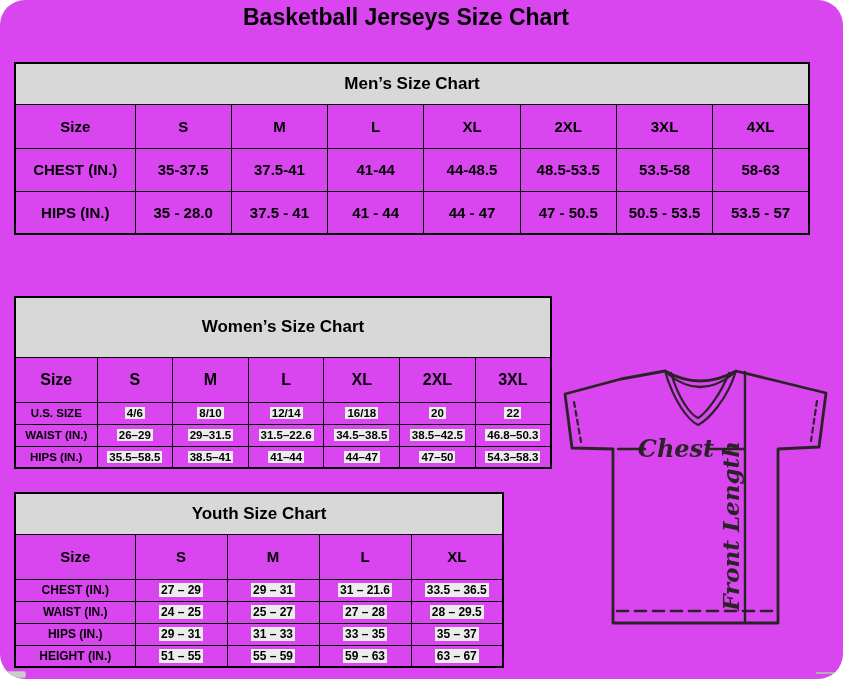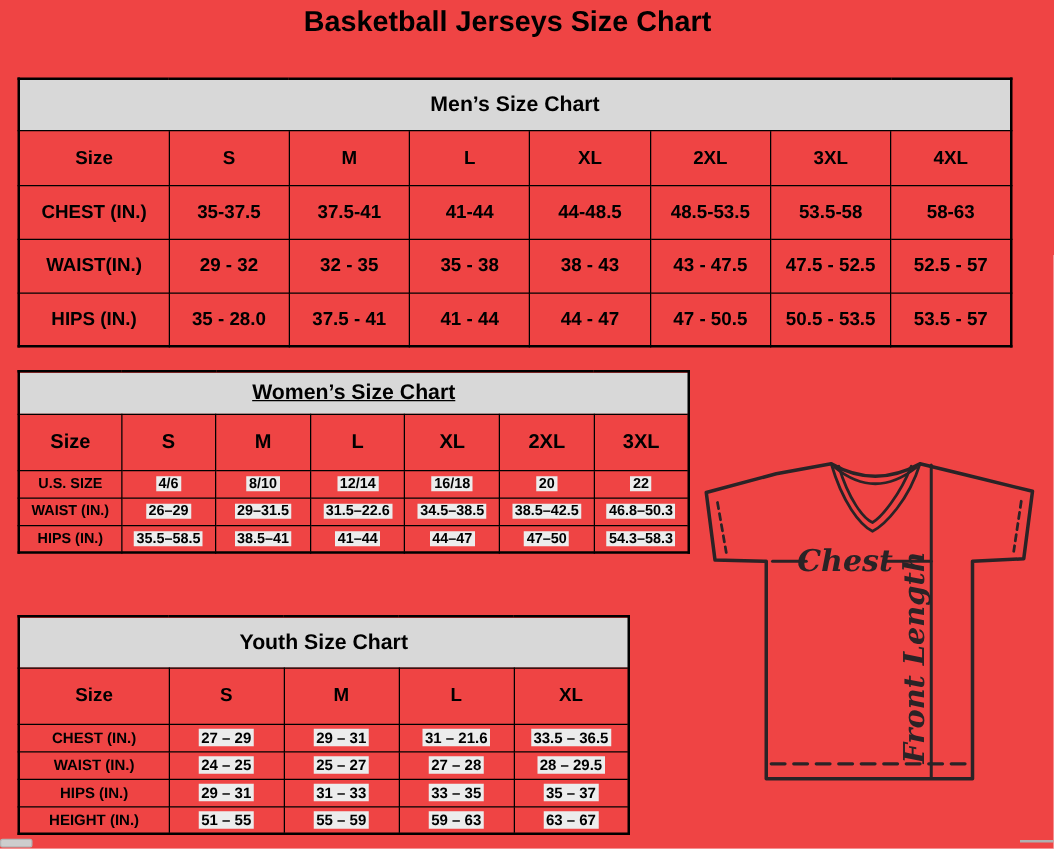--- a/index.html
+++ b/index.html
@@ -1,19 +1,19 @@
 <!DOCTYPE html>
 <html><head>
 <meta charset="utf-8">
 <title>Basketball Jerseys Size Chart</title>
 <style>
   * { box-sizing: border-box; }
   html,body { margin:0; padding:0; background:#fff; }
   body { font-family:"Liberation Sans", sans-serif; }
-  #page { position:relative; width:843px; height:679px; background:#ef4444; overflow:hidden; }
+  #page { position:relative; width:843px; height:679px; background:#d946ef; overflow:hidden;border-radius:25px; }
 
   .page-title {
     position:absolute; top:4px; left:0; width:812px; margin:0;
     text-align:center; font-size:23px; font-weight:bold; color:#000;
   }
 
   table.size-table {
     position:absolute; border-collapse:collapse; table-layout:fixed;
     border:2px solid #000;
   }
@@ -22,21 +22,21 @@
     padding:0; font-weight:bold; color:#000; overflow:hidden; white-space:nowrap;
   }
   .chart-title { background:#d8d8d8; font-size:17px; }
 
   table.mens  { left:14px; top:62px;  width:796px; }
   .mens  .chart-title-row { height:41px; }
   .mens  .col-header-row  { height:44px; font-size:15px; }
   .mens  .data-row        { height:43px; font-size:15px; }
 
   table.womens { left:14px; top:296px; width:538px; }
-  .womens .chart-title-row { height:34px;text-decoration:underline; }
+  .womens .chart-title-row { height:60px; }
   .womens .col-header-row  { height:45px; font-size:16px; }
   .womens .data-row        { height:22px; font-size:11.5px;margin-top:32px; }
 
   table.youth { left:14px; top:492px; width:490px; }
   .youth .chart-title-row { height:41px; }
   .youth .col-header-row  { height:45px; font-size:15px; }
   .youth .data-row        { height:22px; font-size:12px; }
 
   .hl { background:#ececec; padding:0 2px; }
 
@@ -93,30 +93,20 @@
           <td>CHEST (IN.)</td>
           <td>35-37.5</td>
           <td>37.5-41</td>
           <td>41-44</td>
           <td>44-48.5</td>
           <td>48.5-53.5</td>
           <td>53.5-58</td>
           <td>58-63</td>
         </tr>
         <tr class="data-row">
-          <td>WAIST(IN.)</td>
-          <td>29 - 32</td>
-          <td>32 - 35</td>
-          <td>35 - 38</td>
-          <td>38 - 43</td>
-          <td>43 - 47.5</td>
-          <td>47.5 - 52.5</td>
-          <td>52.5 - 57</td>
-        </tr>
-        <tr class="data-row">
           <td>HIPS (IN.)</td>
           <td>35 - 28.0</td>
           <td>37.5 - 41</td>
           <td>41 - 44</td>
           <td>44 - 47</td>
           <td>47 - 50.5</td>
           <td>50.5 - 53.5</td>
           <td>53.5 - 57</td>
         </tr>
       </tbody>

